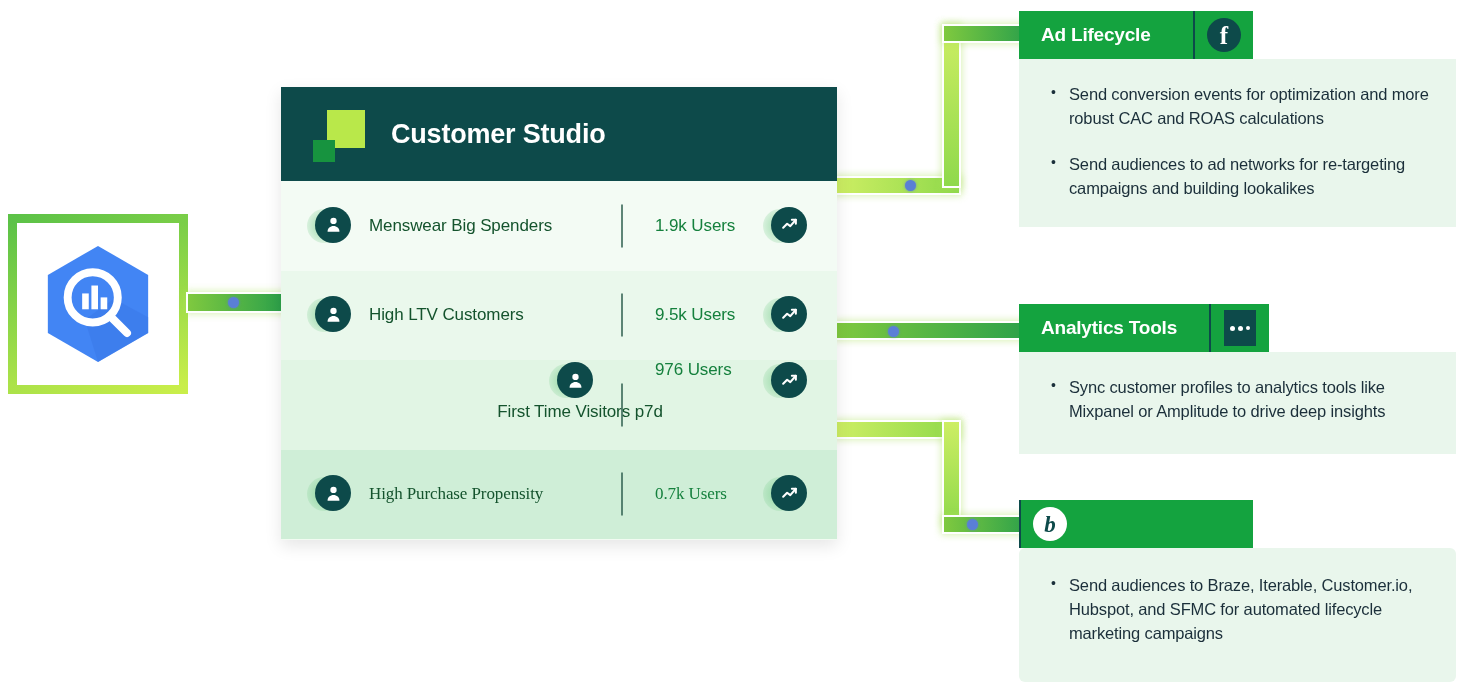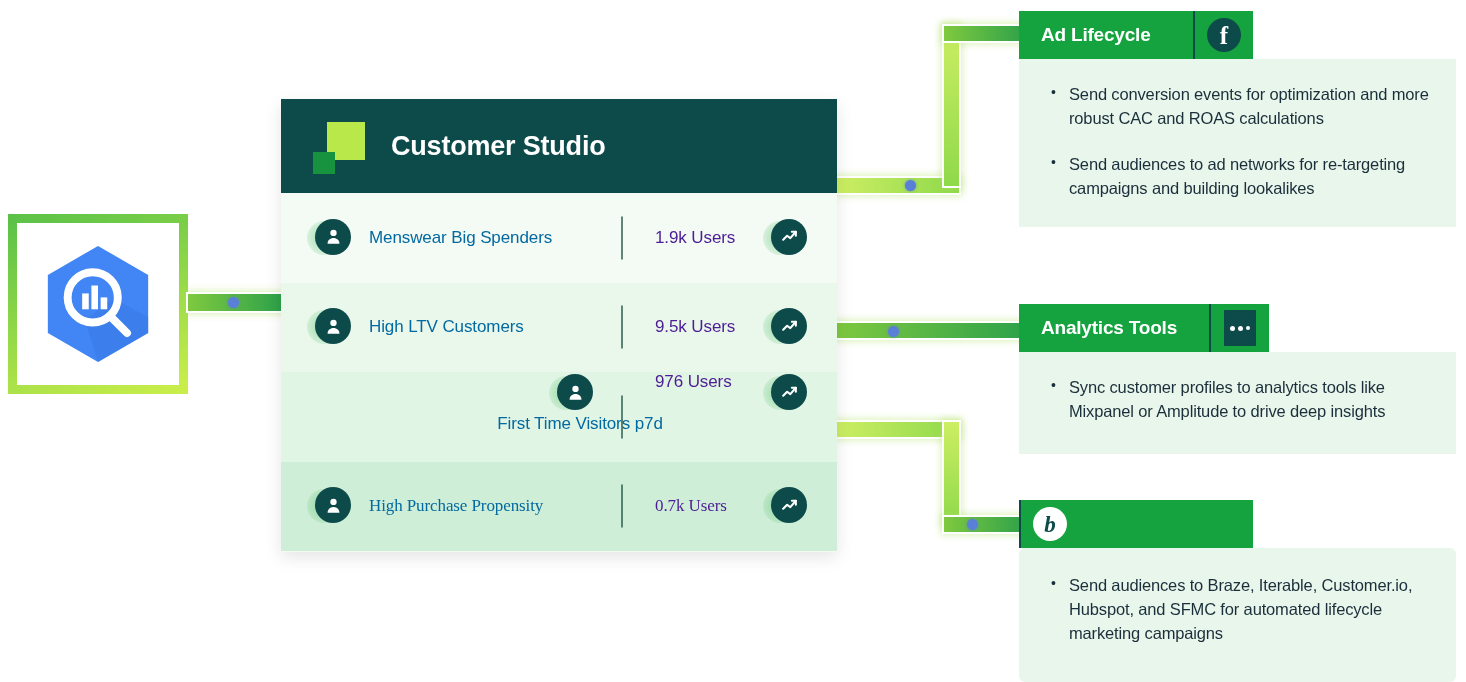--- a/index.html
+++ b/index.html
@@ -36,21 +36,20 @@
     background: #5a7fd6; box-shadow: 0 0 3px rgba(90,127,214,0.8);
   }
 
   
   .cs-card {
     position: absolute; left: 281px; top: 87px;
     width: 556px; height: 453px;
     background: #f2fbf2;
     box-shadow: 0 6px 16px rgba(0,0,0,0.10);
     overflow: hidden;
-    margin-top: 12px;
   }
   .cs-header {
     height: 94px; background: #0d4a4a;
     display: flex; align-items: center; padding-left: 32px; gap: 26px;
   }
   .cs-logo { position: relative; width: 52px; height: 56px; flex: 0 0 auto; }
   .cs-logo .sq-big { position: absolute; left: 14px; top: 4px; width: 38px; height: 38px; background: #b9e84a; }
   .cs-logo .sq-small { position: absolute; left: 0px; top: 34px; width: 22px; height: 22px; background: #17933f; }
   .cs-title { color: #ffffff; font-size: 27px; font-weight: 700; letter-spacing: -0.2px; }
 
@@ -66,23 +65,23 @@
   .avatar-glow {
     position: absolute; left: 0; top: 4px; width: 34px; height: 34px; border-radius: 50%;
     background: radial-gradient(circle, rgba(120,205,140,0.75), rgba(120,205,140,0));
   }
   .avatar {
     position: absolute; left: 8px; top: 2px; width: 36px; height: 36px; border-radius: 50%;
     background: #0d4a4a; display: flex; align-items: center; justify-content: center;
   }
   .avatar svg { width: 19px; height: 19px; display: block; }
 
-  .cs-name { color: #0369a1; font-size: 17px; margin-left: 16px; letter-spacing: -0.1px; }
+  .cs-name { color: #14532d; font-size: 17px; margin-left: 16px; letter-spacing: -0.1px; }
   .cs-divider { position: absolute; left: 340px; top: 50%; transform: translateY(-50%); width: 2px; height: 43px; background: #2c5d4e; opacity: 0.75; }
-  .cs-users { position: absolute; left: 374px; color: #4c1d95; font-size: 17px; letter-spacing: -0.1px; }
+  .cs-users { position: absolute; left: 374px; color: #15803d; font-size: 17px; letter-spacing: -0.1px; }
 
   .trend-wrap { position: absolute; left: 482px; width: 46px; height: 42px; }
   .trend-glow {
     position: absolute; left: 0; top: 4px; width: 34px; height: 34px; border-radius: 50%;
     background: radial-gradient(circle, rgba(120,205,140,0.75), rgba(120,205,140,0));
   }
   .trend {
     position: absolute; left: 8px; top: 2px; width: 36px; height: 36px; border-radius: 50%;
     background: #0d4a4a; display: flex; align-items: center; justify-content: center;
   }

